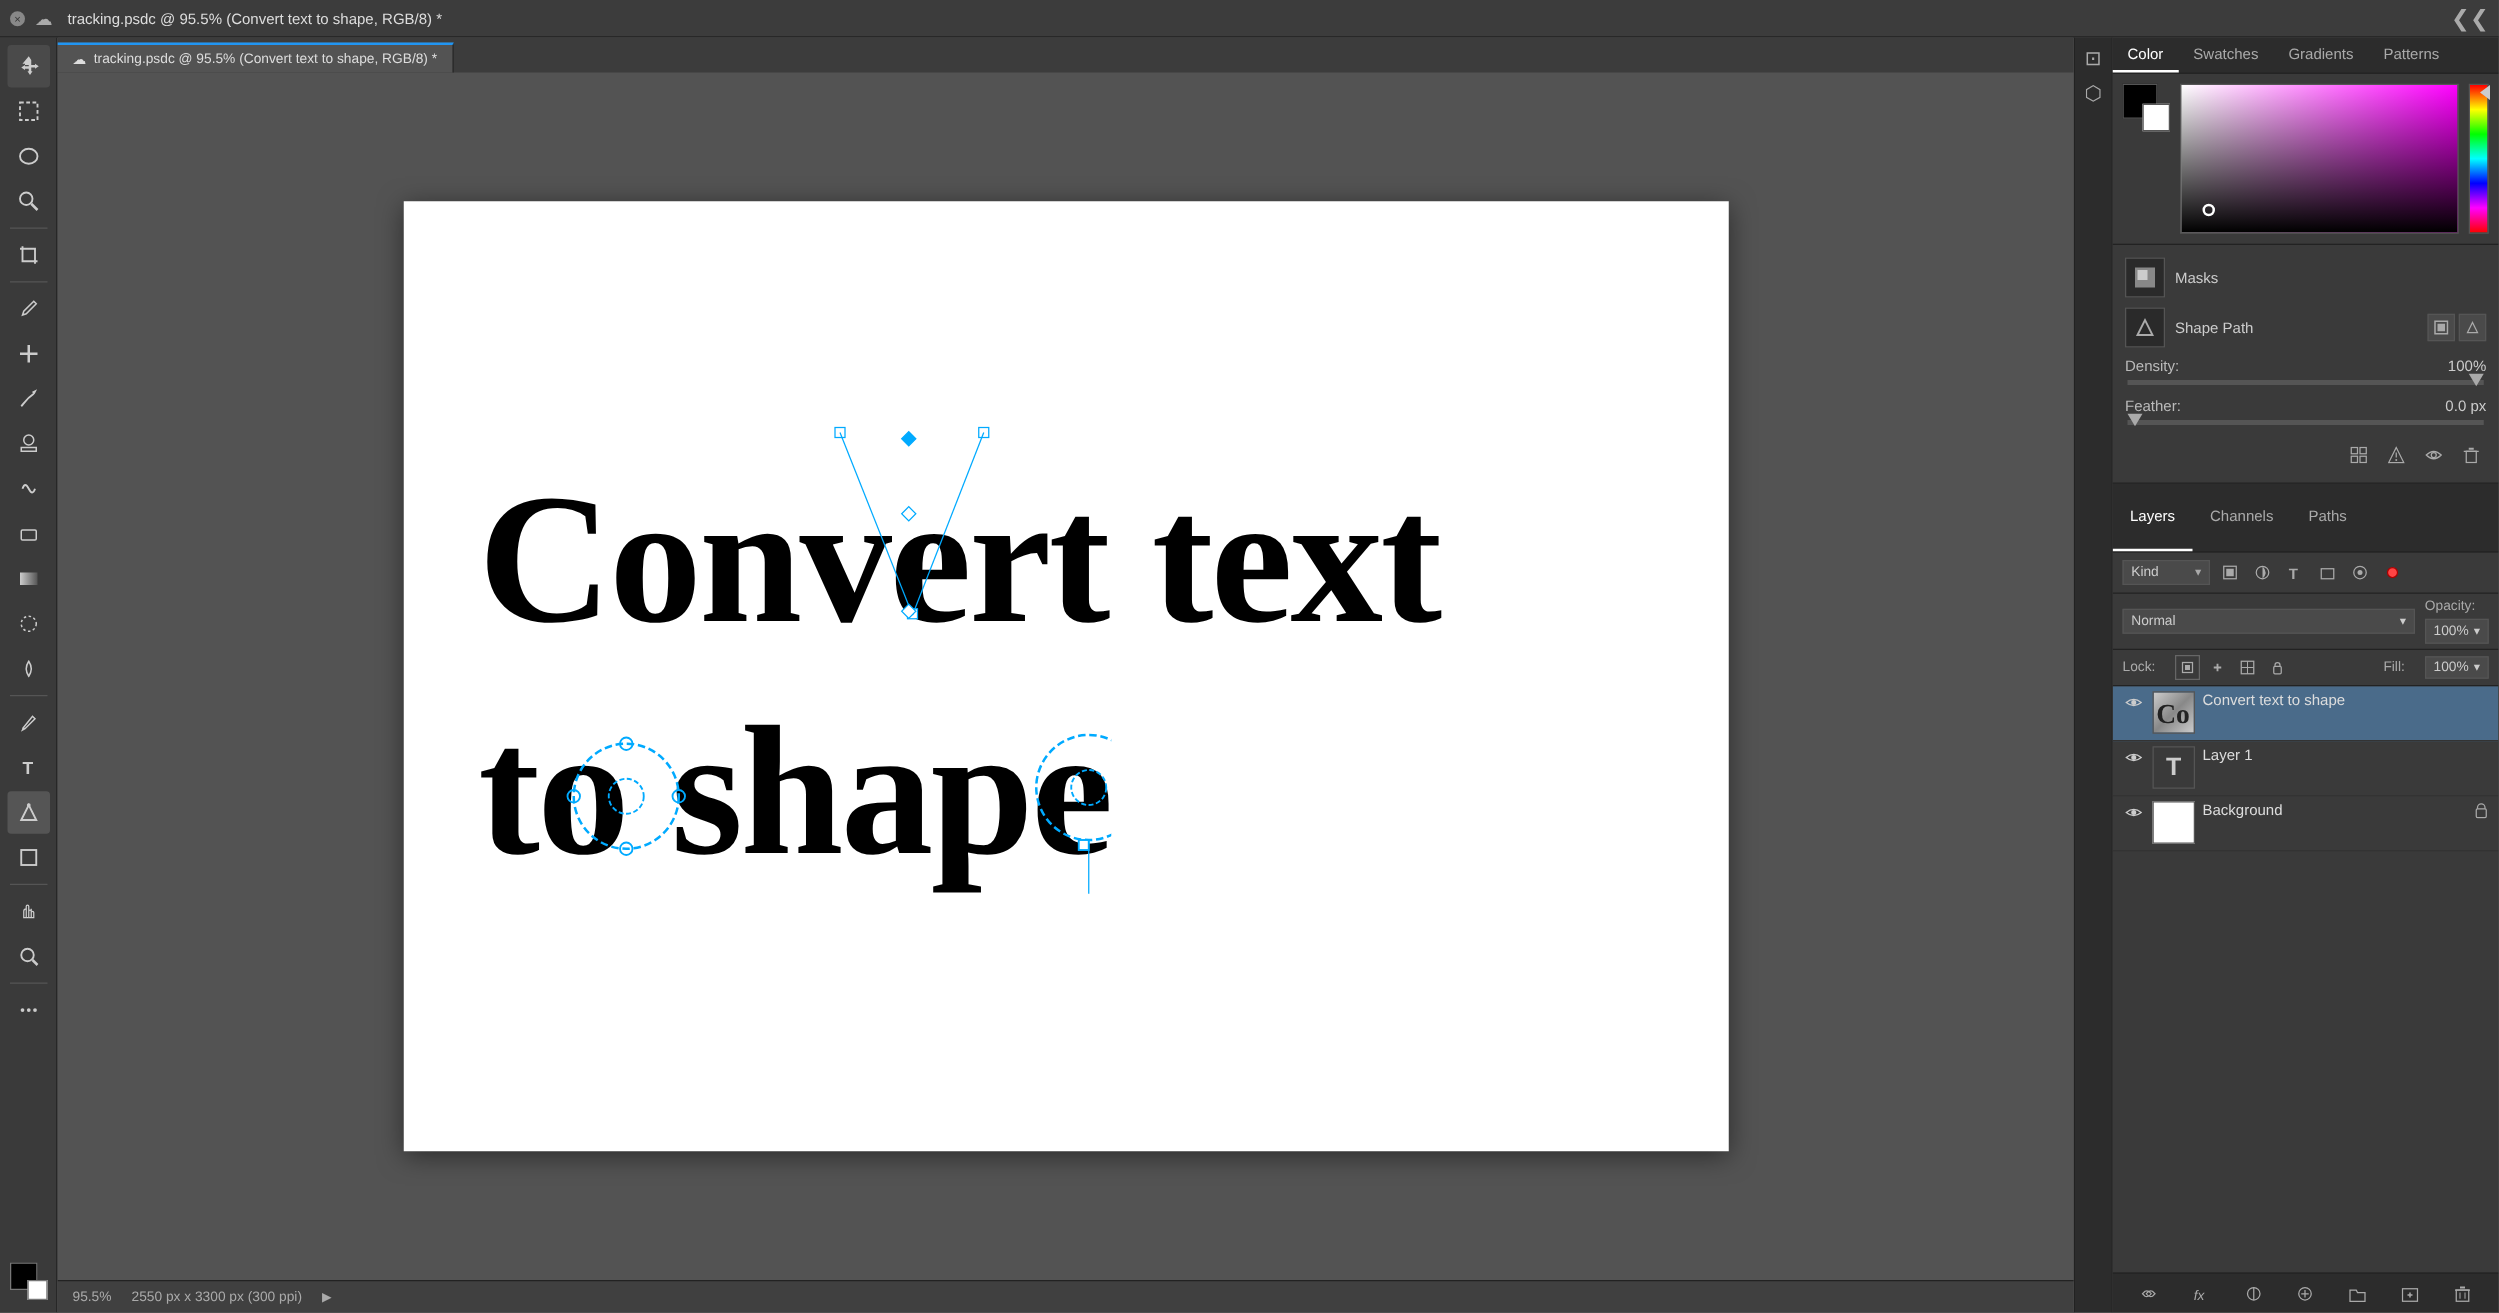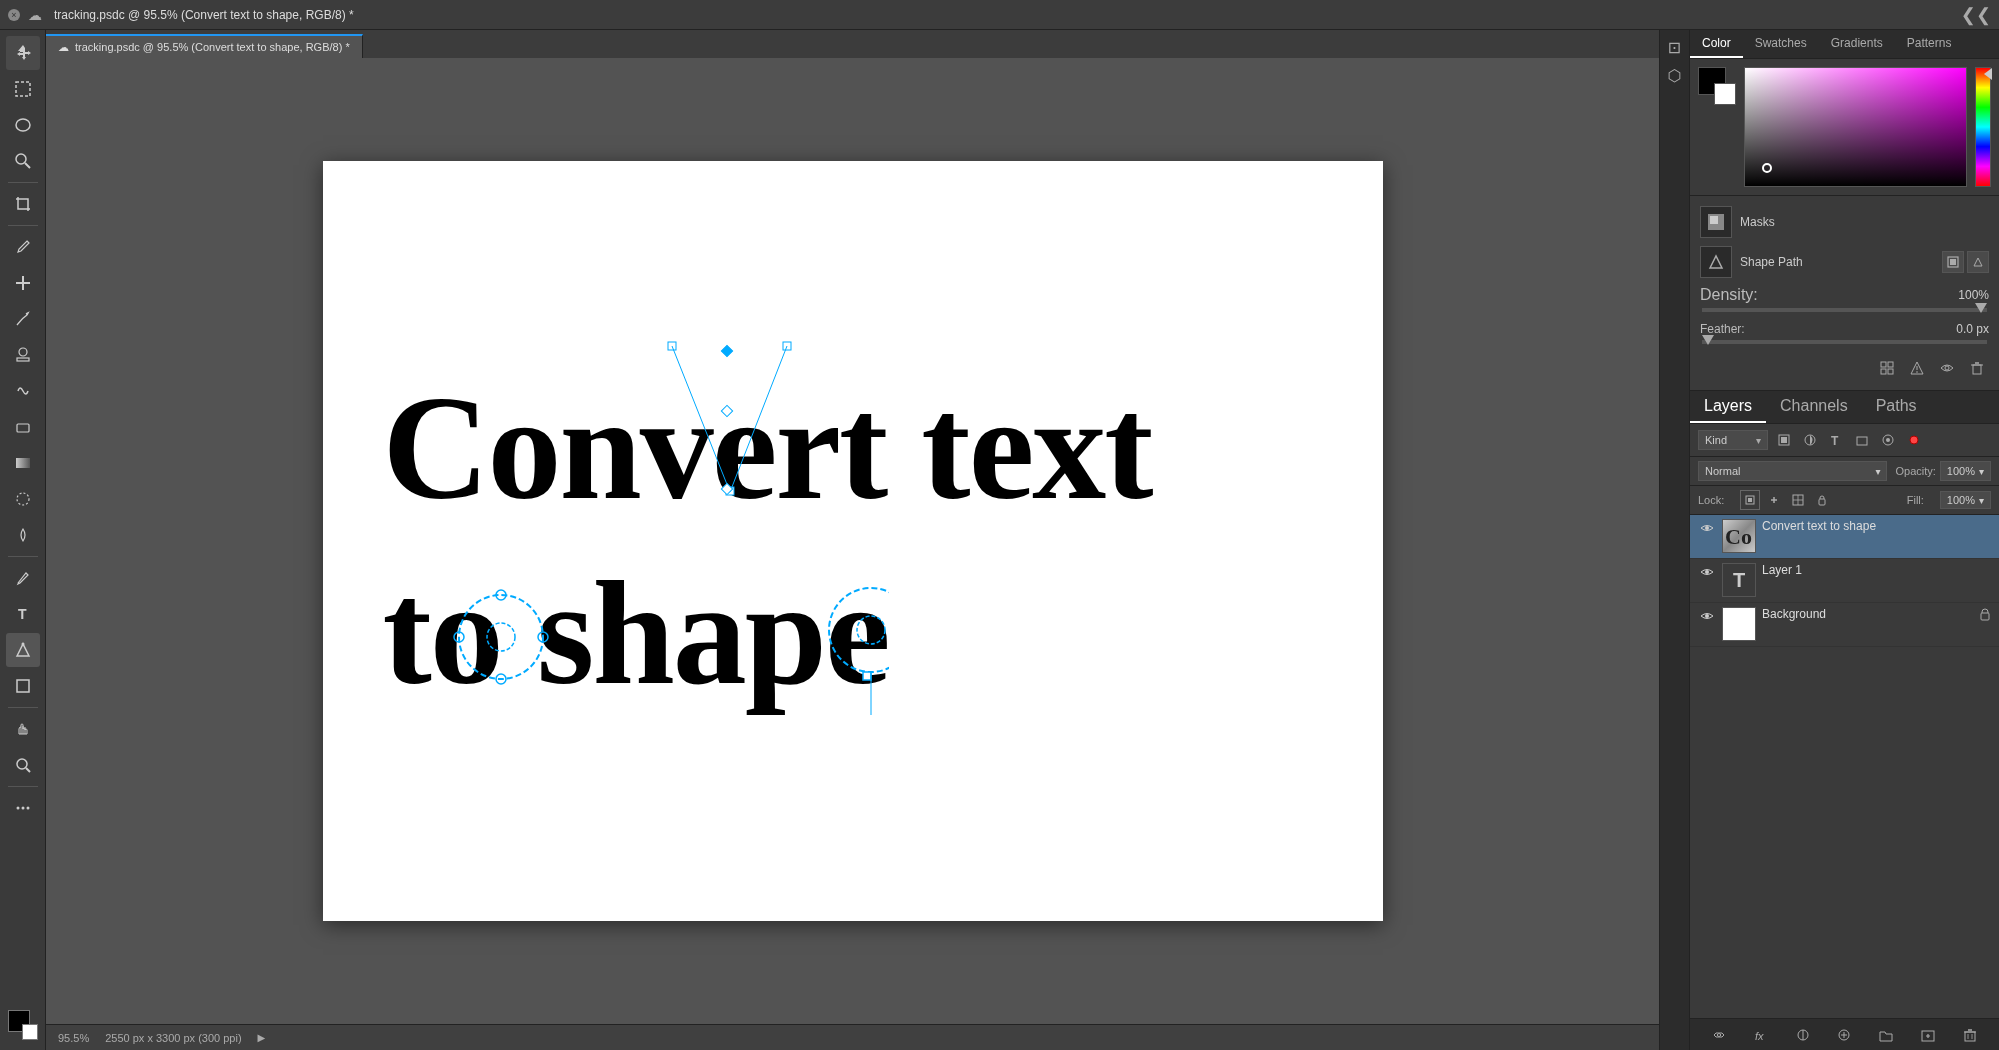--- a/index.html
+++ b/index.html
@@ -320,21 +320,21 @@
       display: flex; align-items: center; justify-content: center;
       cursor: pointer;
       color: #ccc;
       font-size: 11px;
     }
     .density-row {
       display: flex;
       align-items: center;
       margin-bottom: 4px;
     }
-    .density-label { flex: 1; color: #bbb; font-size: 16px; }
+    .density-label { flex: 1; color: #bbb; font-size: 12px; }
     .density-value { color: #ccc; font-size: 12px; width: 50px; text-align: right; }
     .density-slider-container {
       margin-bottom: 10px;
       padding: 0 2px;
     }
     .density-slider {
       width: 100%;
       height: 4px;
       background: #555;
       position: relative;
@@ -376,22 +376,22 @@
       flex-direction: column;
       overflow: hidden;
     }
     .layers-tabs {
       display: flex;
       background: #2c2c2c;
       border-bottom: 1px solid #222;
       flex-shrink: 0;
     }
     .layers-tab {
-      padding: 6px 14px;
-      font-size: 16px;
+      padding: 19px 14px;
+      font-size: 12px;
       color: #aaa;
       cursor: pointer;
       border-bottom: 2px solid transparent;
     }
     .layers-tab.active {
       color: #fff;
       border-bottom: 2px solid #fff;
     }
     .layers-controls {
       padding: 6px 8px;
@@ -414,21 +414,21 @@
       background: #4a4a4a;
       border: 1px solid #555;
       padding: 3px 6px;
       color: #ccc;
       font-size: 11px;
       display: flex; align-items: center; justify-content: space-between;
       cursor: pointer;
       min-width: 90px;
     }
     .opacity-row {
-      display: flex; align-items: center; gap: 4px;
+      display: flex; gap: 4px; flex-direction: column;
     }
     .opacity-label { color: #aaa; font-size: 11px; }
     .opacity-dropdown {
       background: #4a4a4a;
       border: 1px solid #555;
       padding: 3px 6px;
       color: #ccc;
       font-size: 11px;
       display: flex; align-items: center; gap: 4px;
       cursor: pointer;

